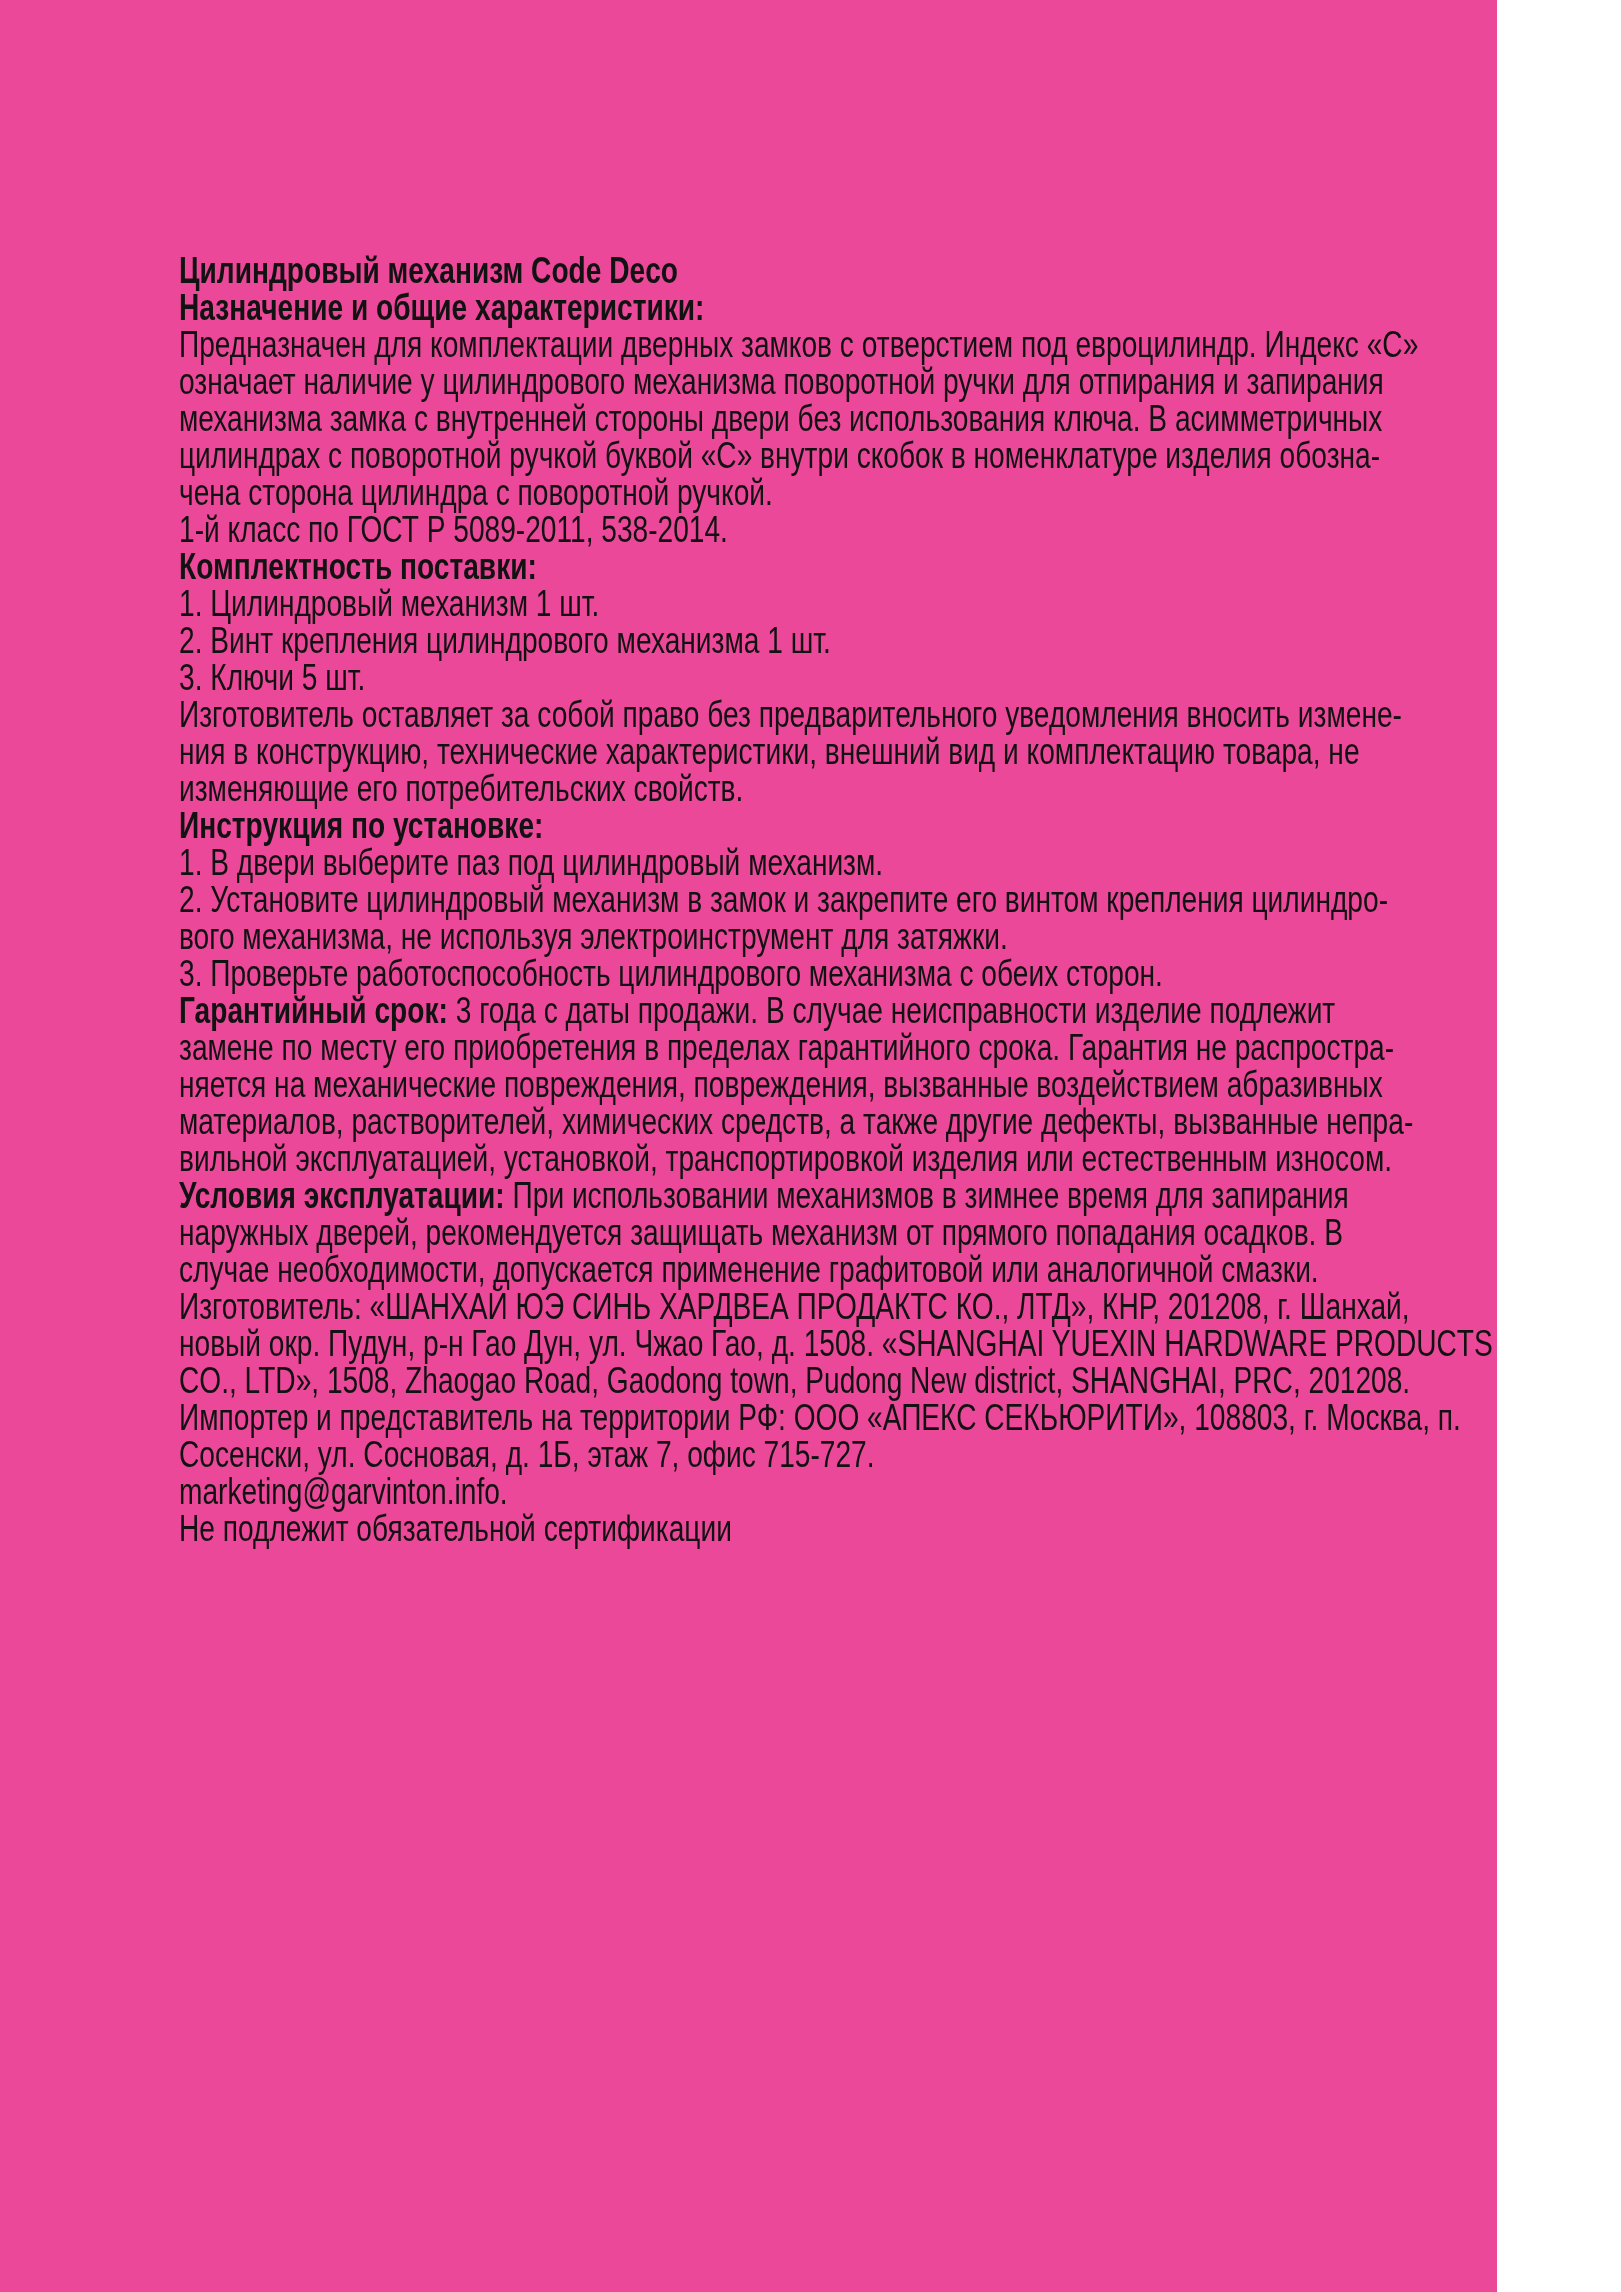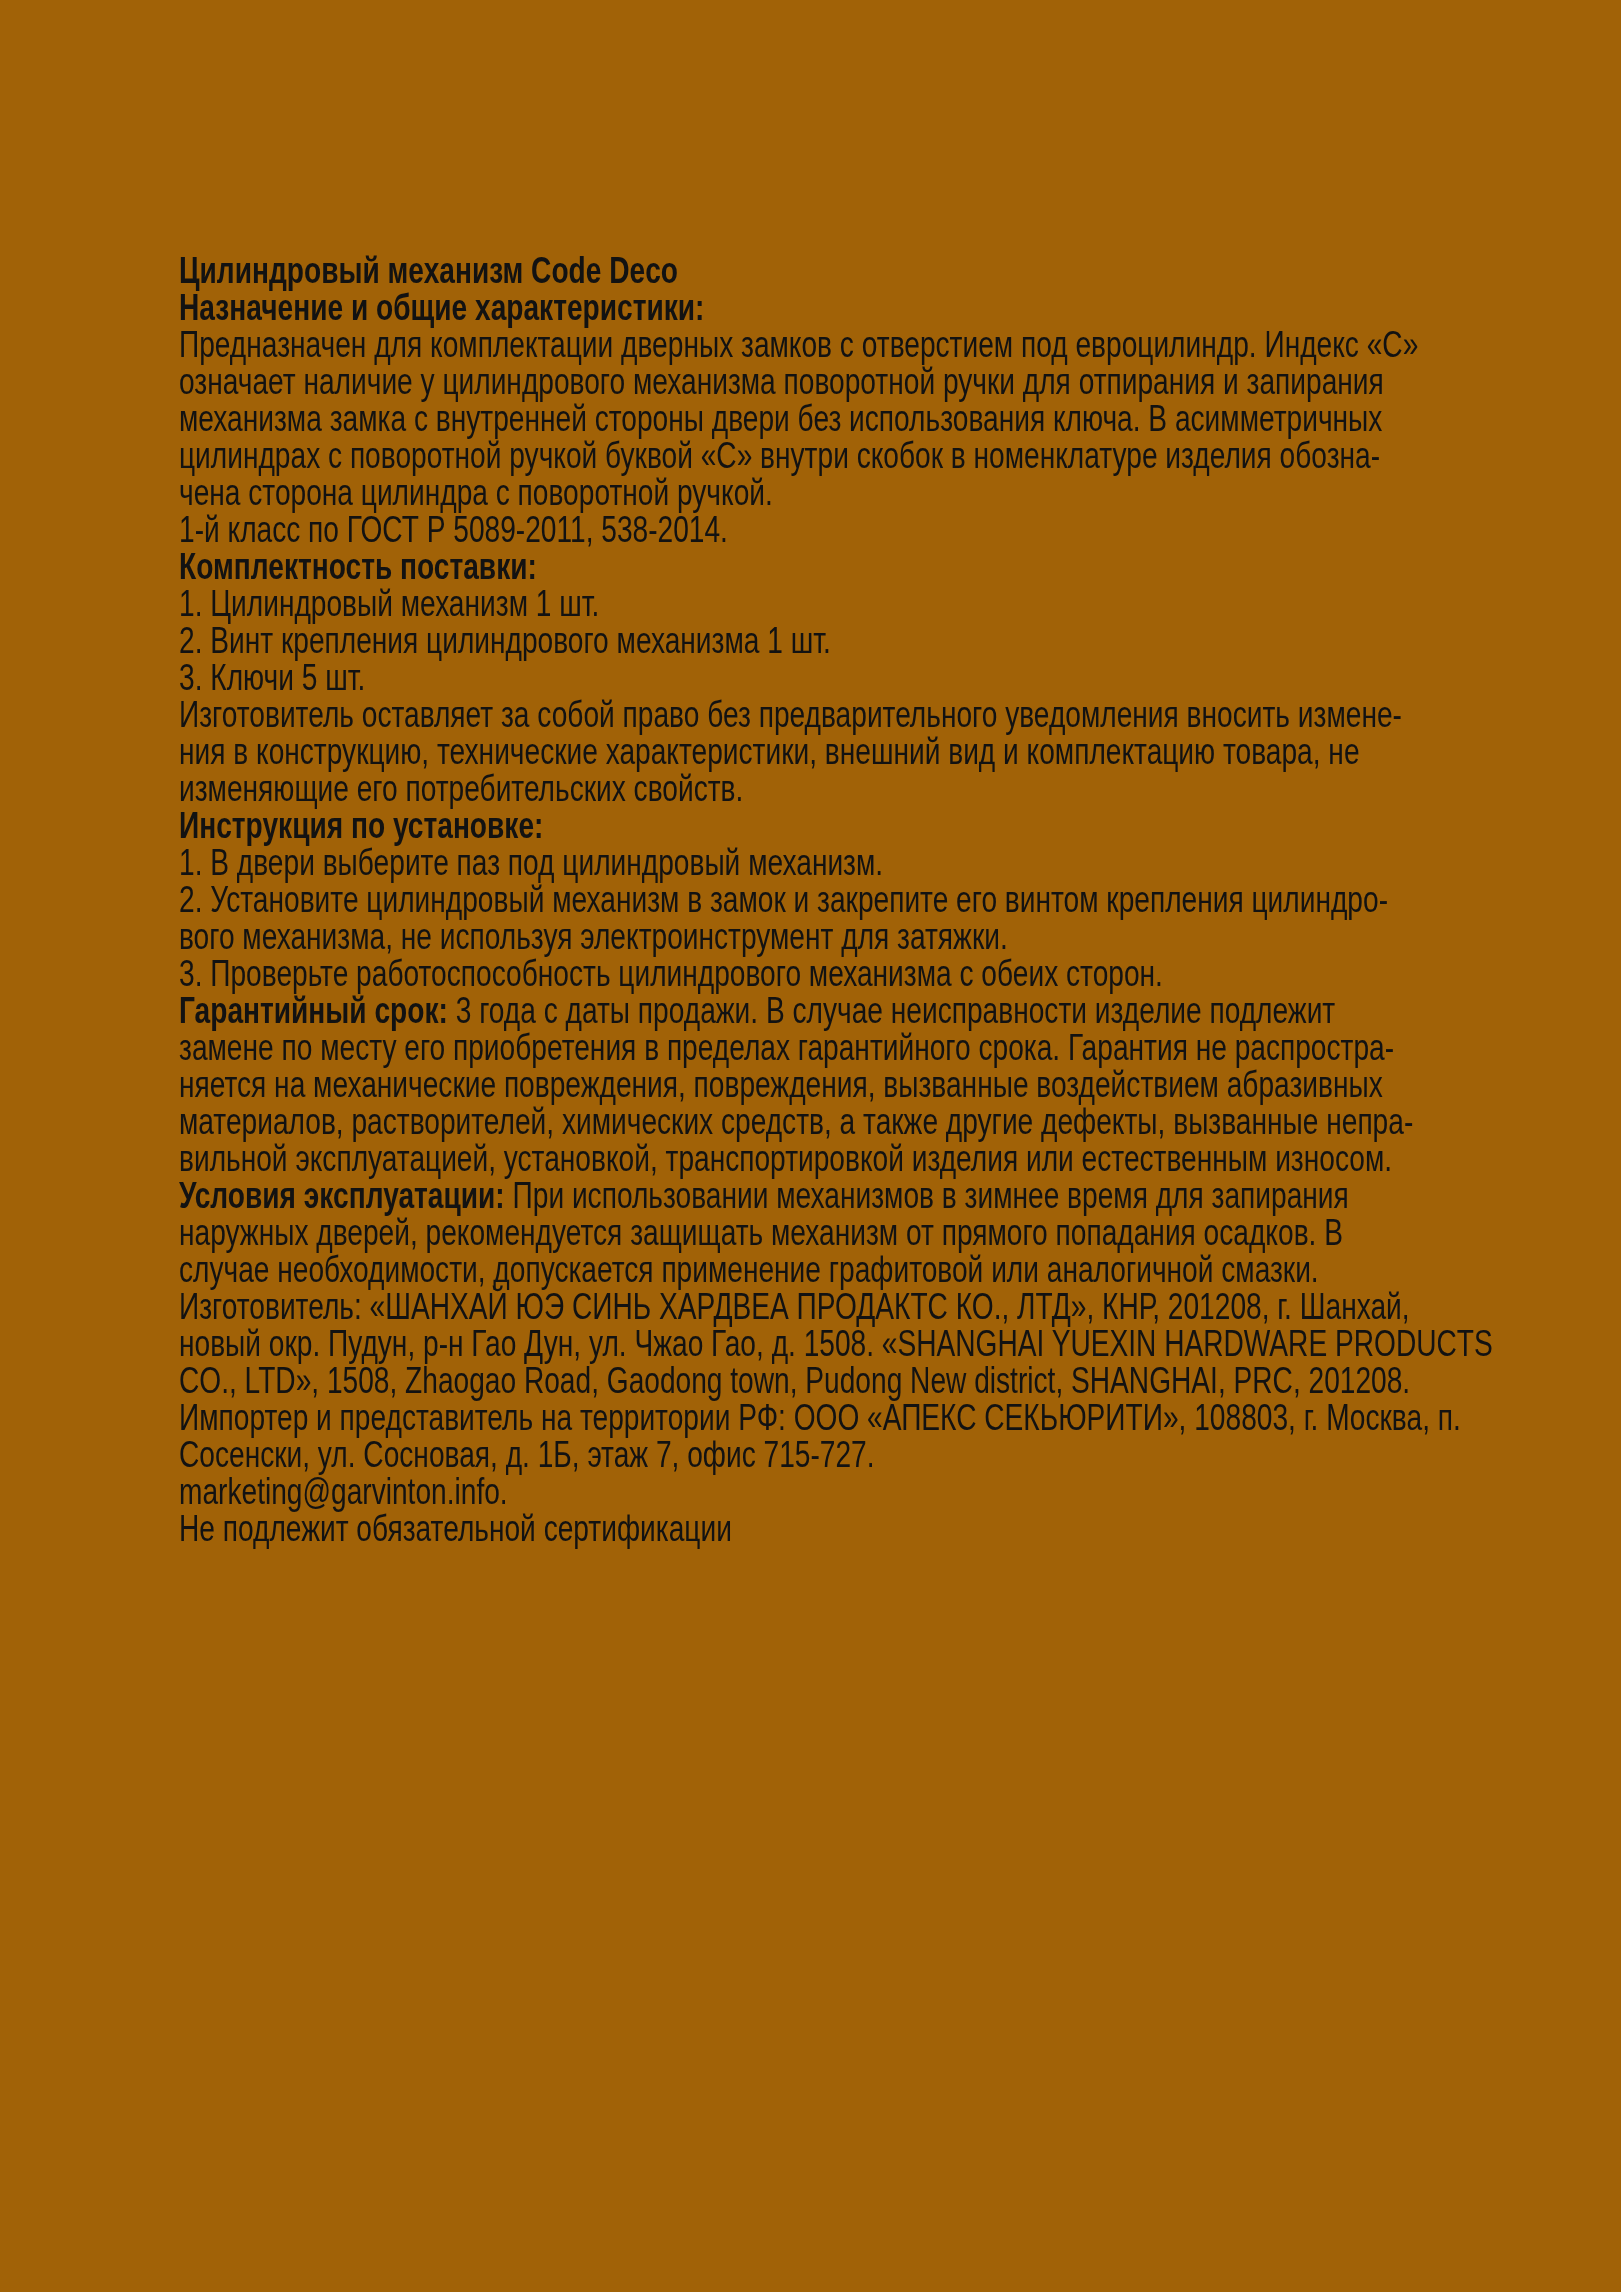--- a/index.html
+++ b/index.html
@@ -2,23 +2,23 @@
 <html><head>
 <meta charset="utf-8">
 <style>
   html, body {
     margin: 0;
     padding: 0;
     background: #ffffff;
   }
   .page {
     position: relative;
-    width: 1621px;
+    width: 1497px;
     height: 2293px;
-    background: #a16207;
+    background: #ec4899;
     overflow: hidden;
     font-family: "Liberation Sans", "DejaVu Sans", sans-serif;
   }
   .doc-text {
     position: absolute;
     left: 179px;
     top: 252px;
     width: 1666px;
     transform: scaleX(0.76);
     transform-origin: 0 0;

